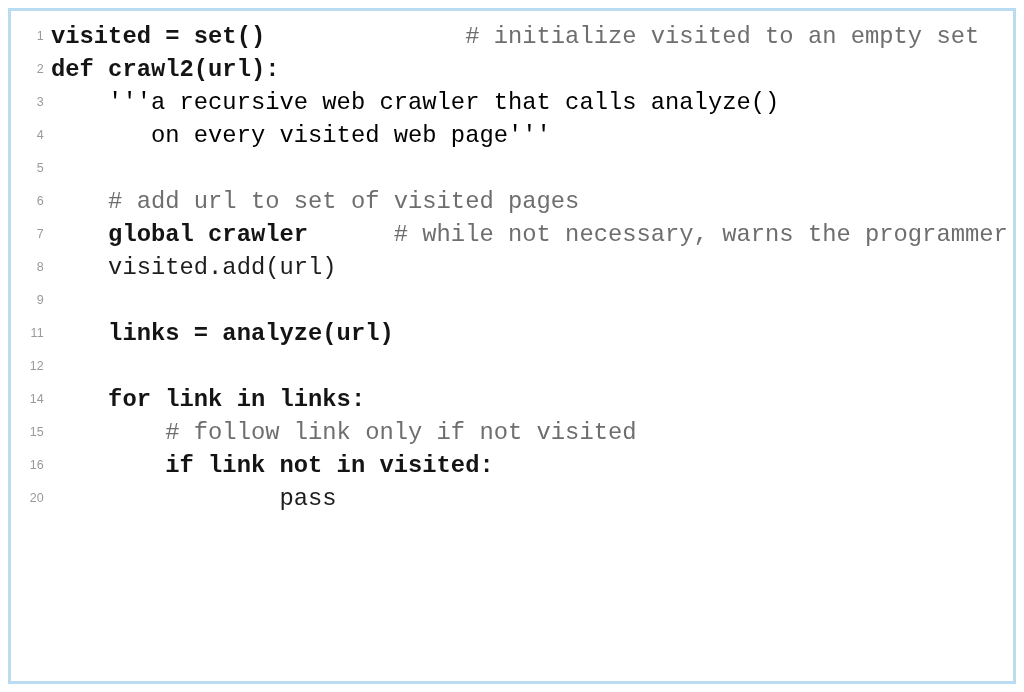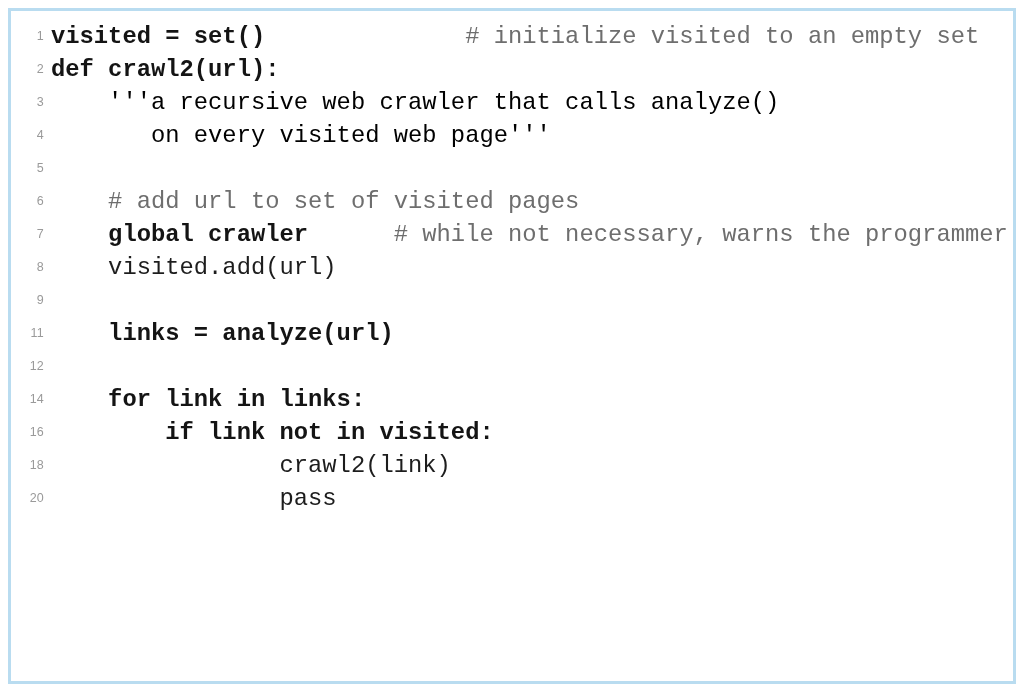--- a/index.html
+++ b/index.html
@@ -96,17 +96,17 @@
       <div class="code-line"><span class="line-number">3</span><span class="line-content"><span class="tok-doc">    '''a recursive web crawler that calls analyze()</span></span></div>
       <div class="code-line"><span class="line-number">4</span><span class="line-content"><span class="tok-doc">       on every visited web page'''</span></span></div>
       <div class="code-line"><span class="line-number">5</span><span class="line-content"><span class="tok-plain"></span></span></div>
       <div class="code-line"><span class="line-number">6</span><span class="line-content"><span class="tok-comment">    # add url to set of visited pages</span></span></div>
       <div class="code-line"><span class="line-number">7</span><span class="line-content"><span class="tok-code">    global crawler</span><span class="tok-comment">      # while not necessary, warns the programmer</span></span></div>
       <div class="code-line"><span class="line-number">8</span><span class="line-content"><span class="tok-plain">    visited.add(url)</span></span></div>
       <div class="code-line"><span class="line-number">9</span><span class="line-content"><span class="tok-plain"></span></span></div>
       <div class="code-line"><span class="line-number">11</span><span class="line-content"><span class="tok-code">    links = analyze(url)</span></span></div>
       <div class="code-line"><span class="line-number">12</span><span class="line-content"><span class="tok-plain"></span></span></div>
       <div class="code-line"><span class="line-number">14</span><span class="line-content"><span class="tok-code">    for link in links:</span></span></div>
+      <div class="code-line"><span class="line-number">15</span><span class="line-content"><span class="tok-comment">        # follow link only if not visited</span></span></div>
       <div class="code-line"><span class="line-number">16</span><span class="line-content"><span class="tok-code">        if link not in visited:</span></span></div>
-      <div class="code-line"><span class="line-number">18</span><span class="line-content"><span class="tok-plain">                crawl2(link)</span></span></div>
       <div class="code-line"><span class="line-number">20</span><span class="line-content"><span class="tok-plain">                pass</span></span></div>
     </div>
 </div>
 
 </body></html>

